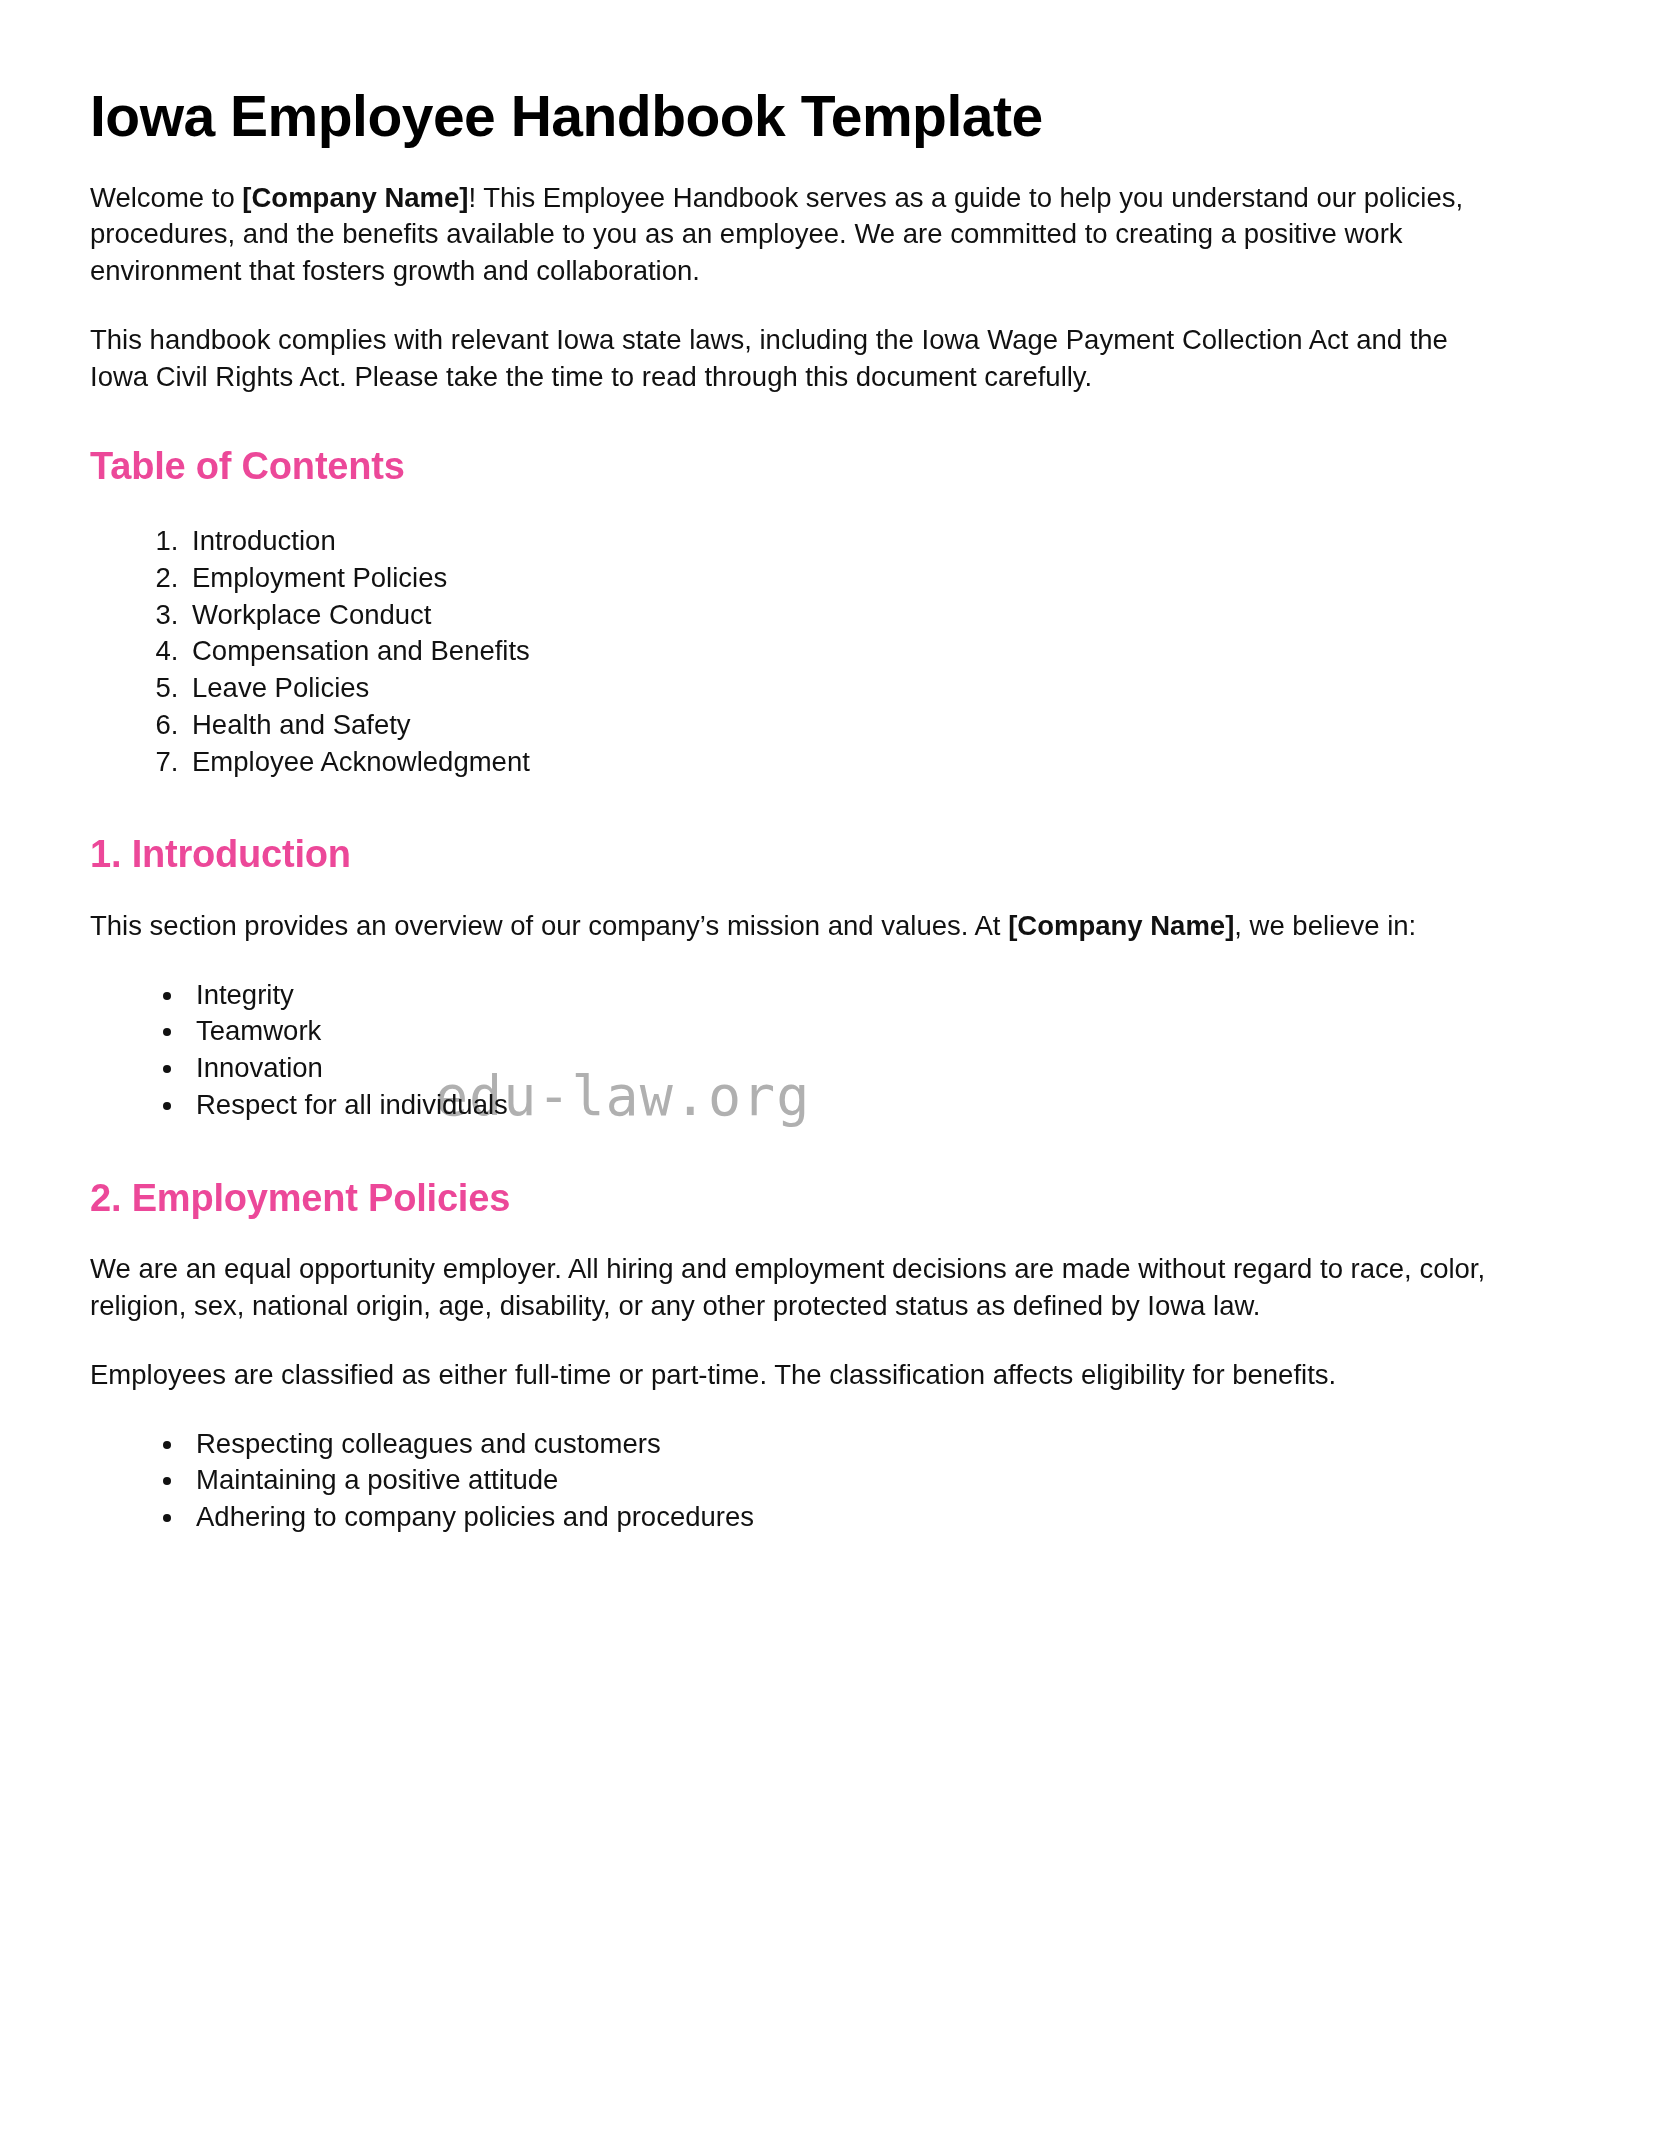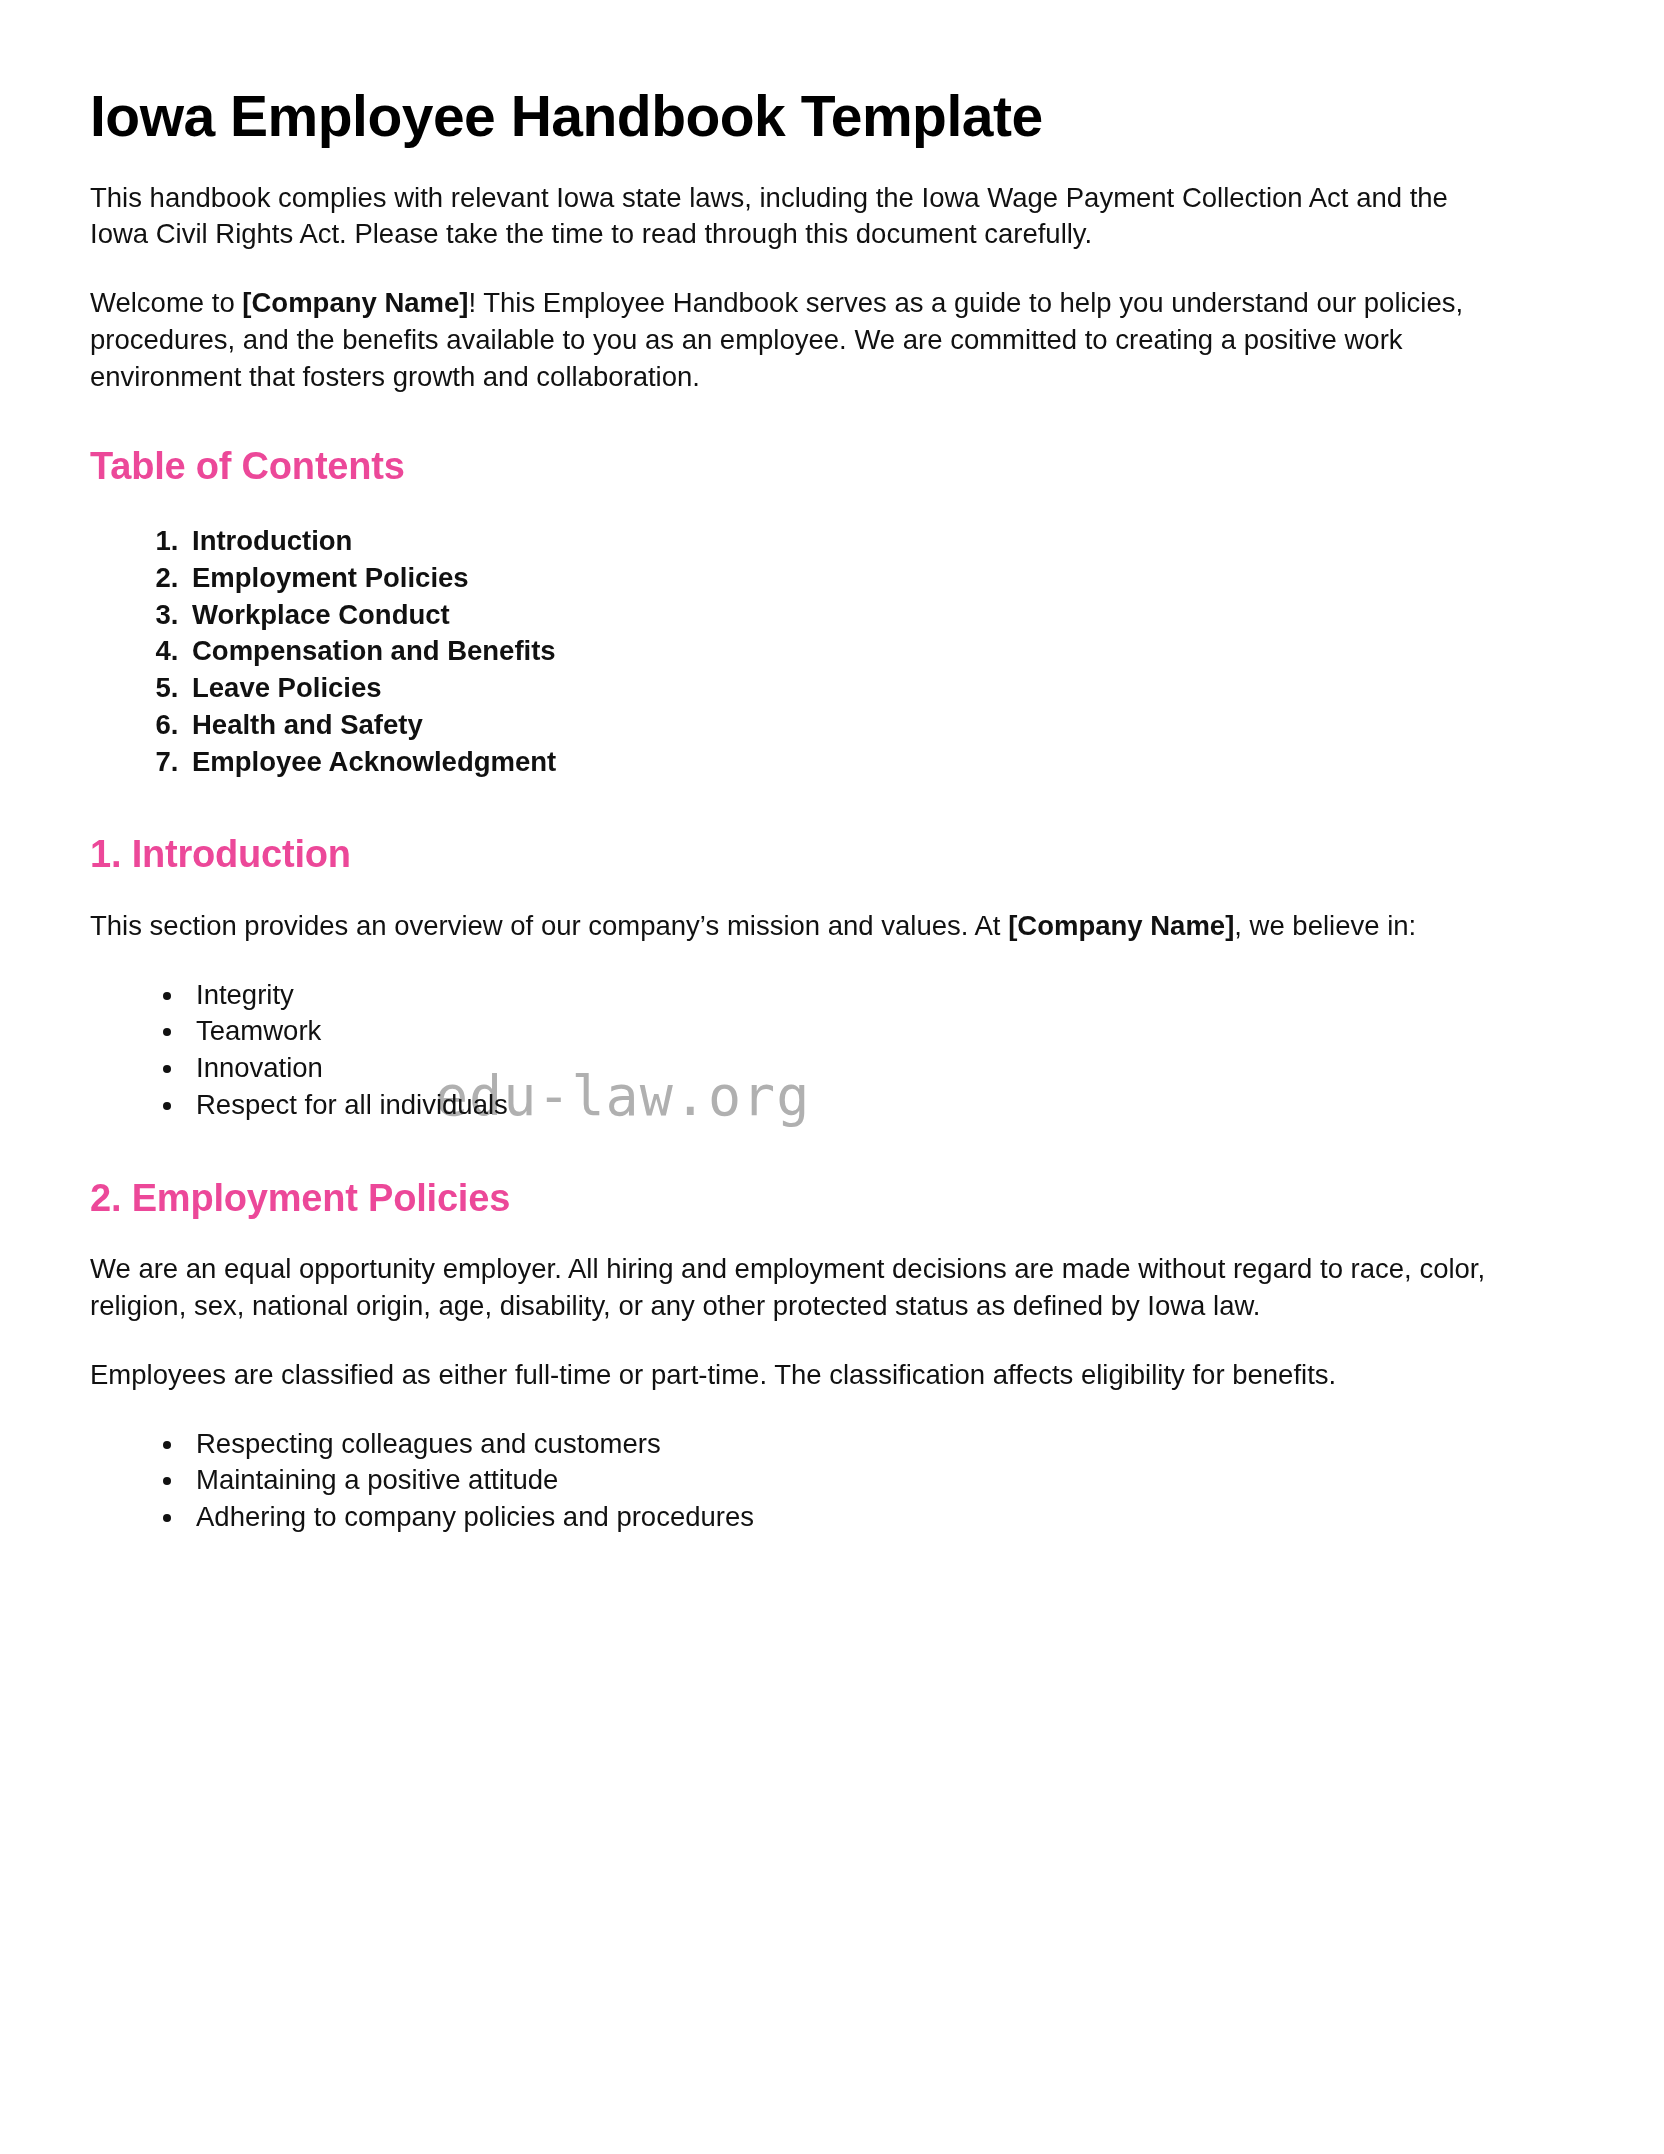--- a/index.html
+++ b/index.html
@@ -62,21 +62,20 @@
 
   .bold { font-weight: bold; }
 
   ol.toc-list {
     margin: 9px 0 0 0;
     padding-left: 96px;
     font-size: 27.5px;
     line-height: 1.335;
     list-style-type: decimal;
     color: #111;
-    font-weight: bold;
   }
   ol.toc-list li { padding-left: 6px; }
 
   ul.bullets {
     margin: 0 0 0 0;
     padding-left: 96px;
     font-size: 27.5px;
     line-height: 1.335;
     list-style-type: disc;
     color: #111;
@@ -102,23 +101,23 @@
 <body>
 
 <div class="page">
 
   <div class="watermark">edu-law.org</div>
 
   <div class="doc">
 
     <h1 class="doc-title">Iowa Employee Handbook Template</h1>
 
+    <p class="para"><span>Welcome to </span><span class="bold">[Company Name]</span><span>! This Employee Handbook serves as a guide to help you understand our policies, procedures, and the benefits available to you as an employee. We are committed to creating a positive work environment that fosters growth and collaboration.</span></p>
+
     <p class="para">This handbook complies with relevant Iowa state laws, including the Iowa Wage Payment Collection Act and the Iowa Civil Rights Act. Please take the time to read through this document carefully.</p>
-
-    <p class="para"><span>Welcome to </span><span class="bold">[Company Name]</span><span>! This Employee Handbook serves as a guide to help you understand our policies, procedures, and the benefits available to you as an employee. We are committed to creating a positive work environment that fosters growth and collaboration.</span></p>
 
     <h2 class="section-title toc-title">Table of Contents</h2>
 
     <ol class="toc-list">
       <li>Introduction</li>
       <li>Employment Policies</li>
       <li>Workplace Conduct</li>
       <li>Compensation and Benefits</li>
       <li>Leave Policies</li>
       <li>Health and Safety</li>

